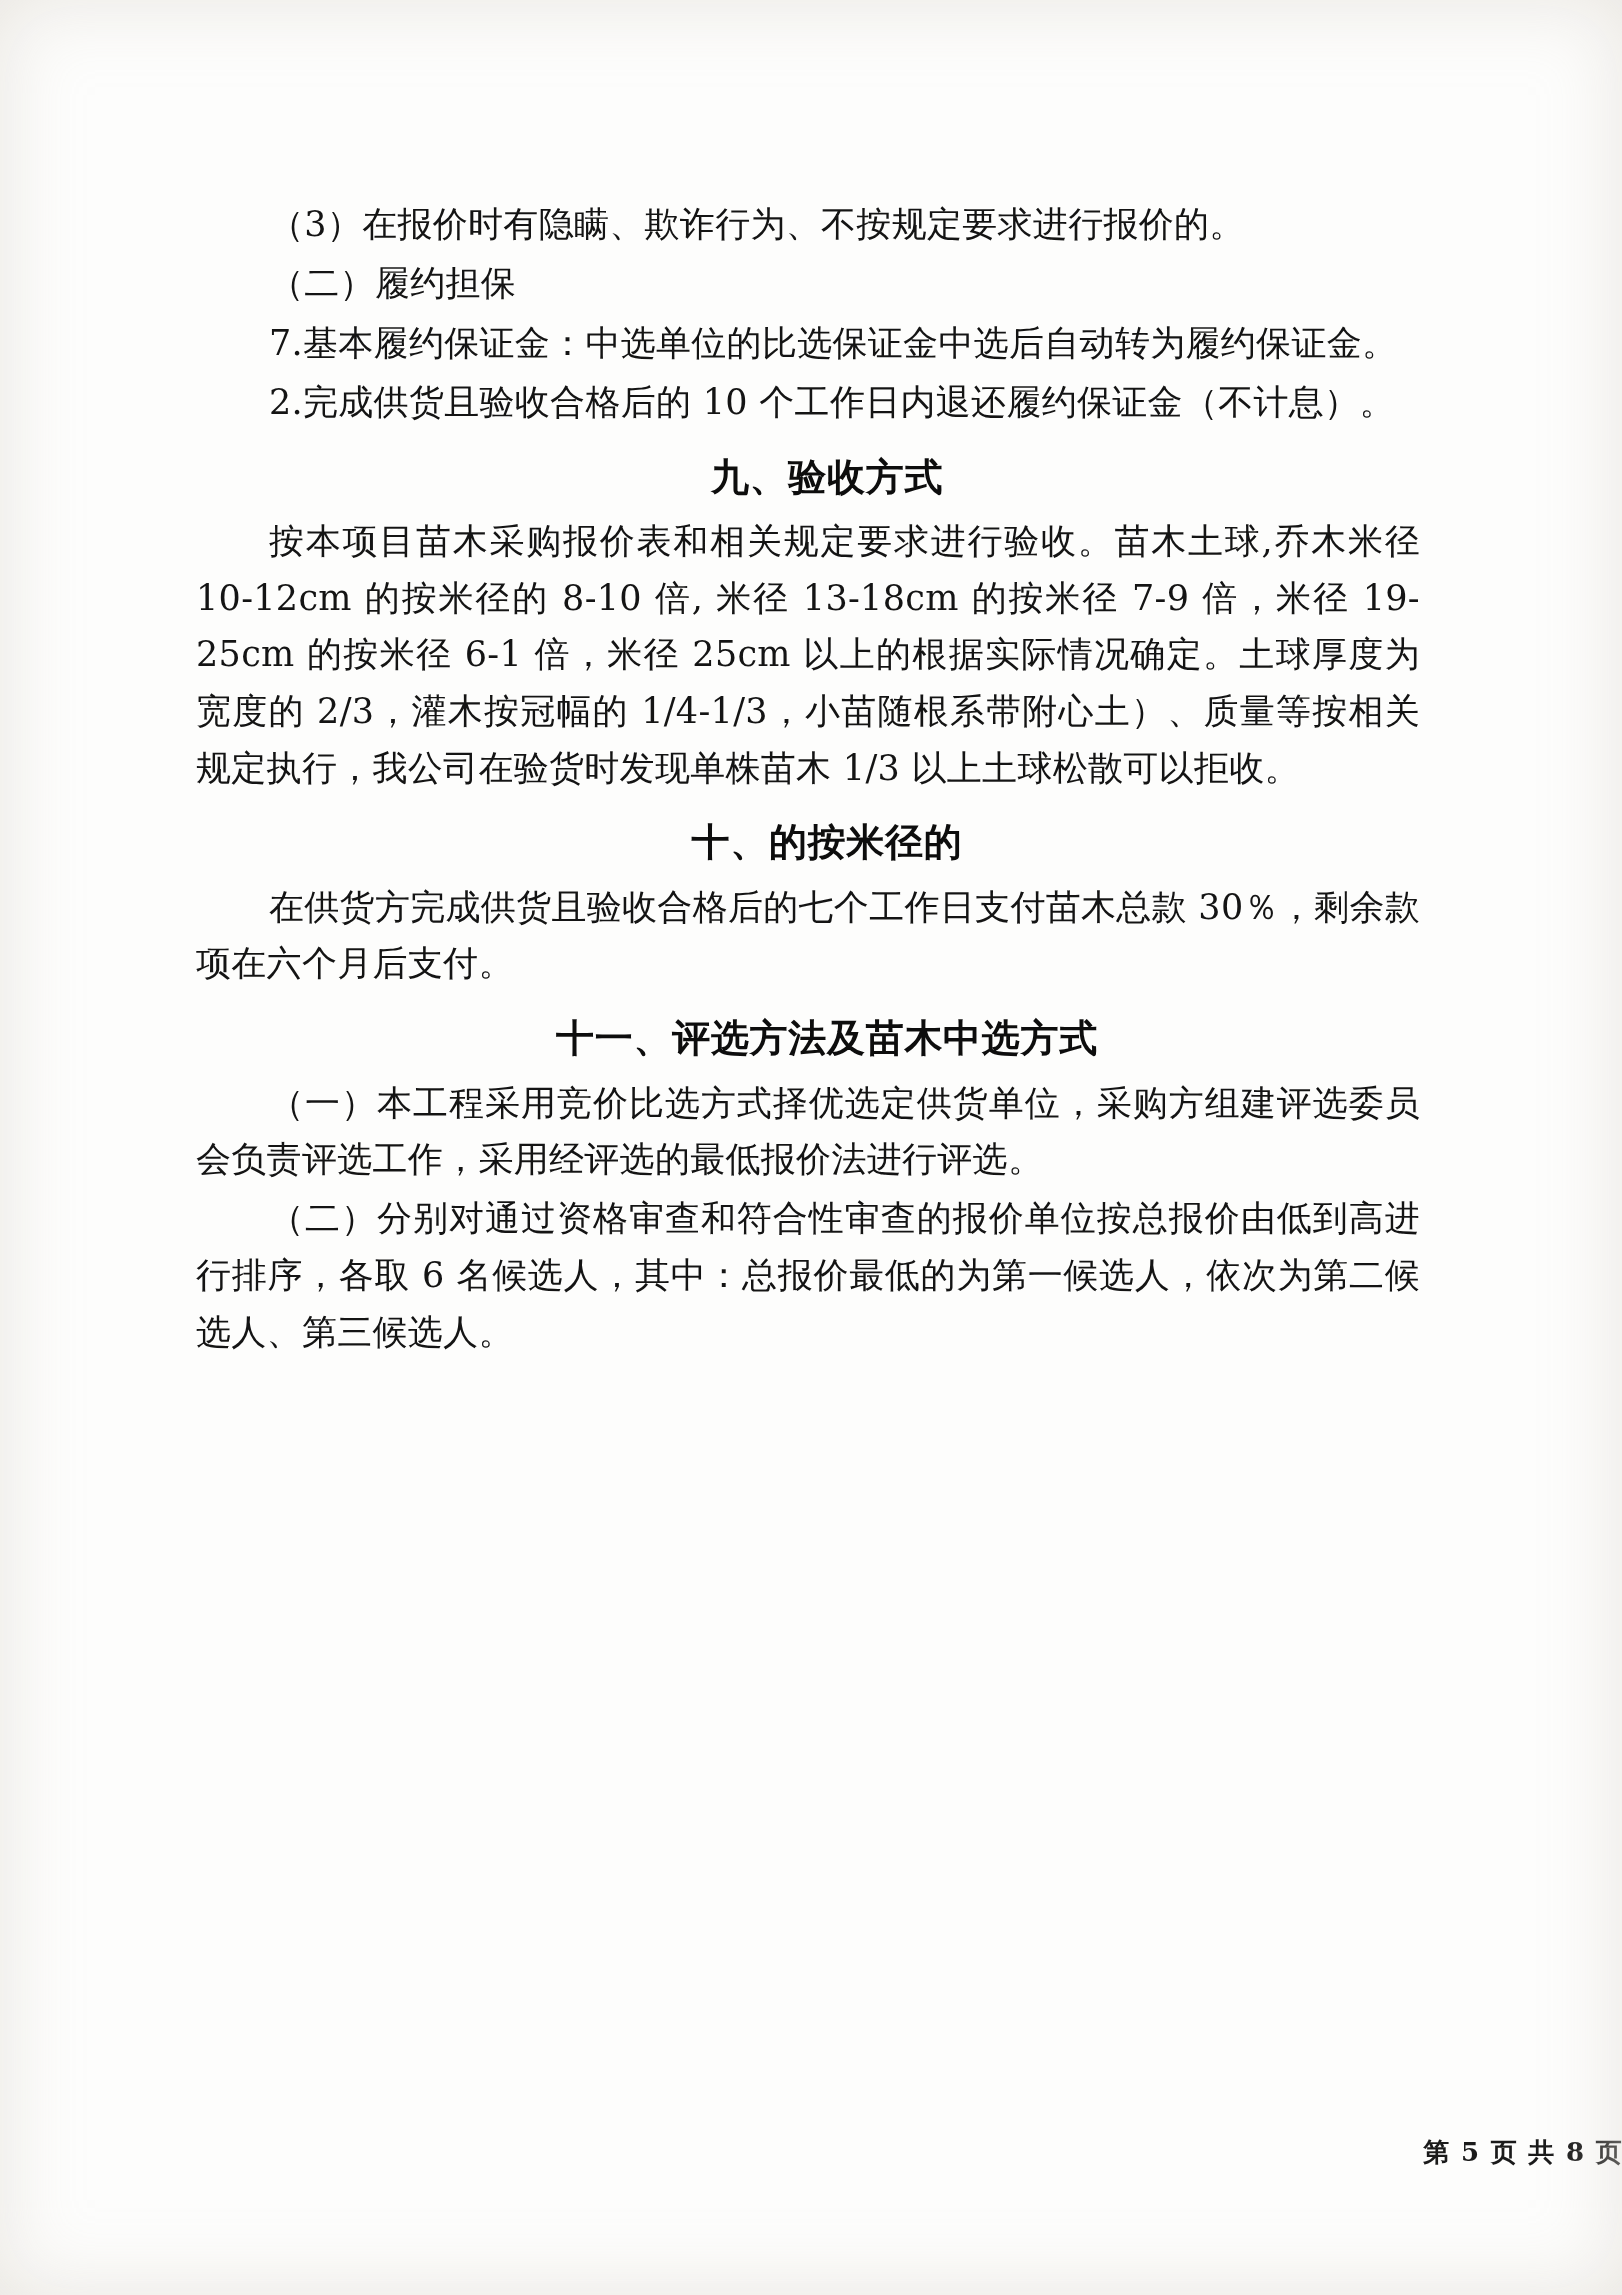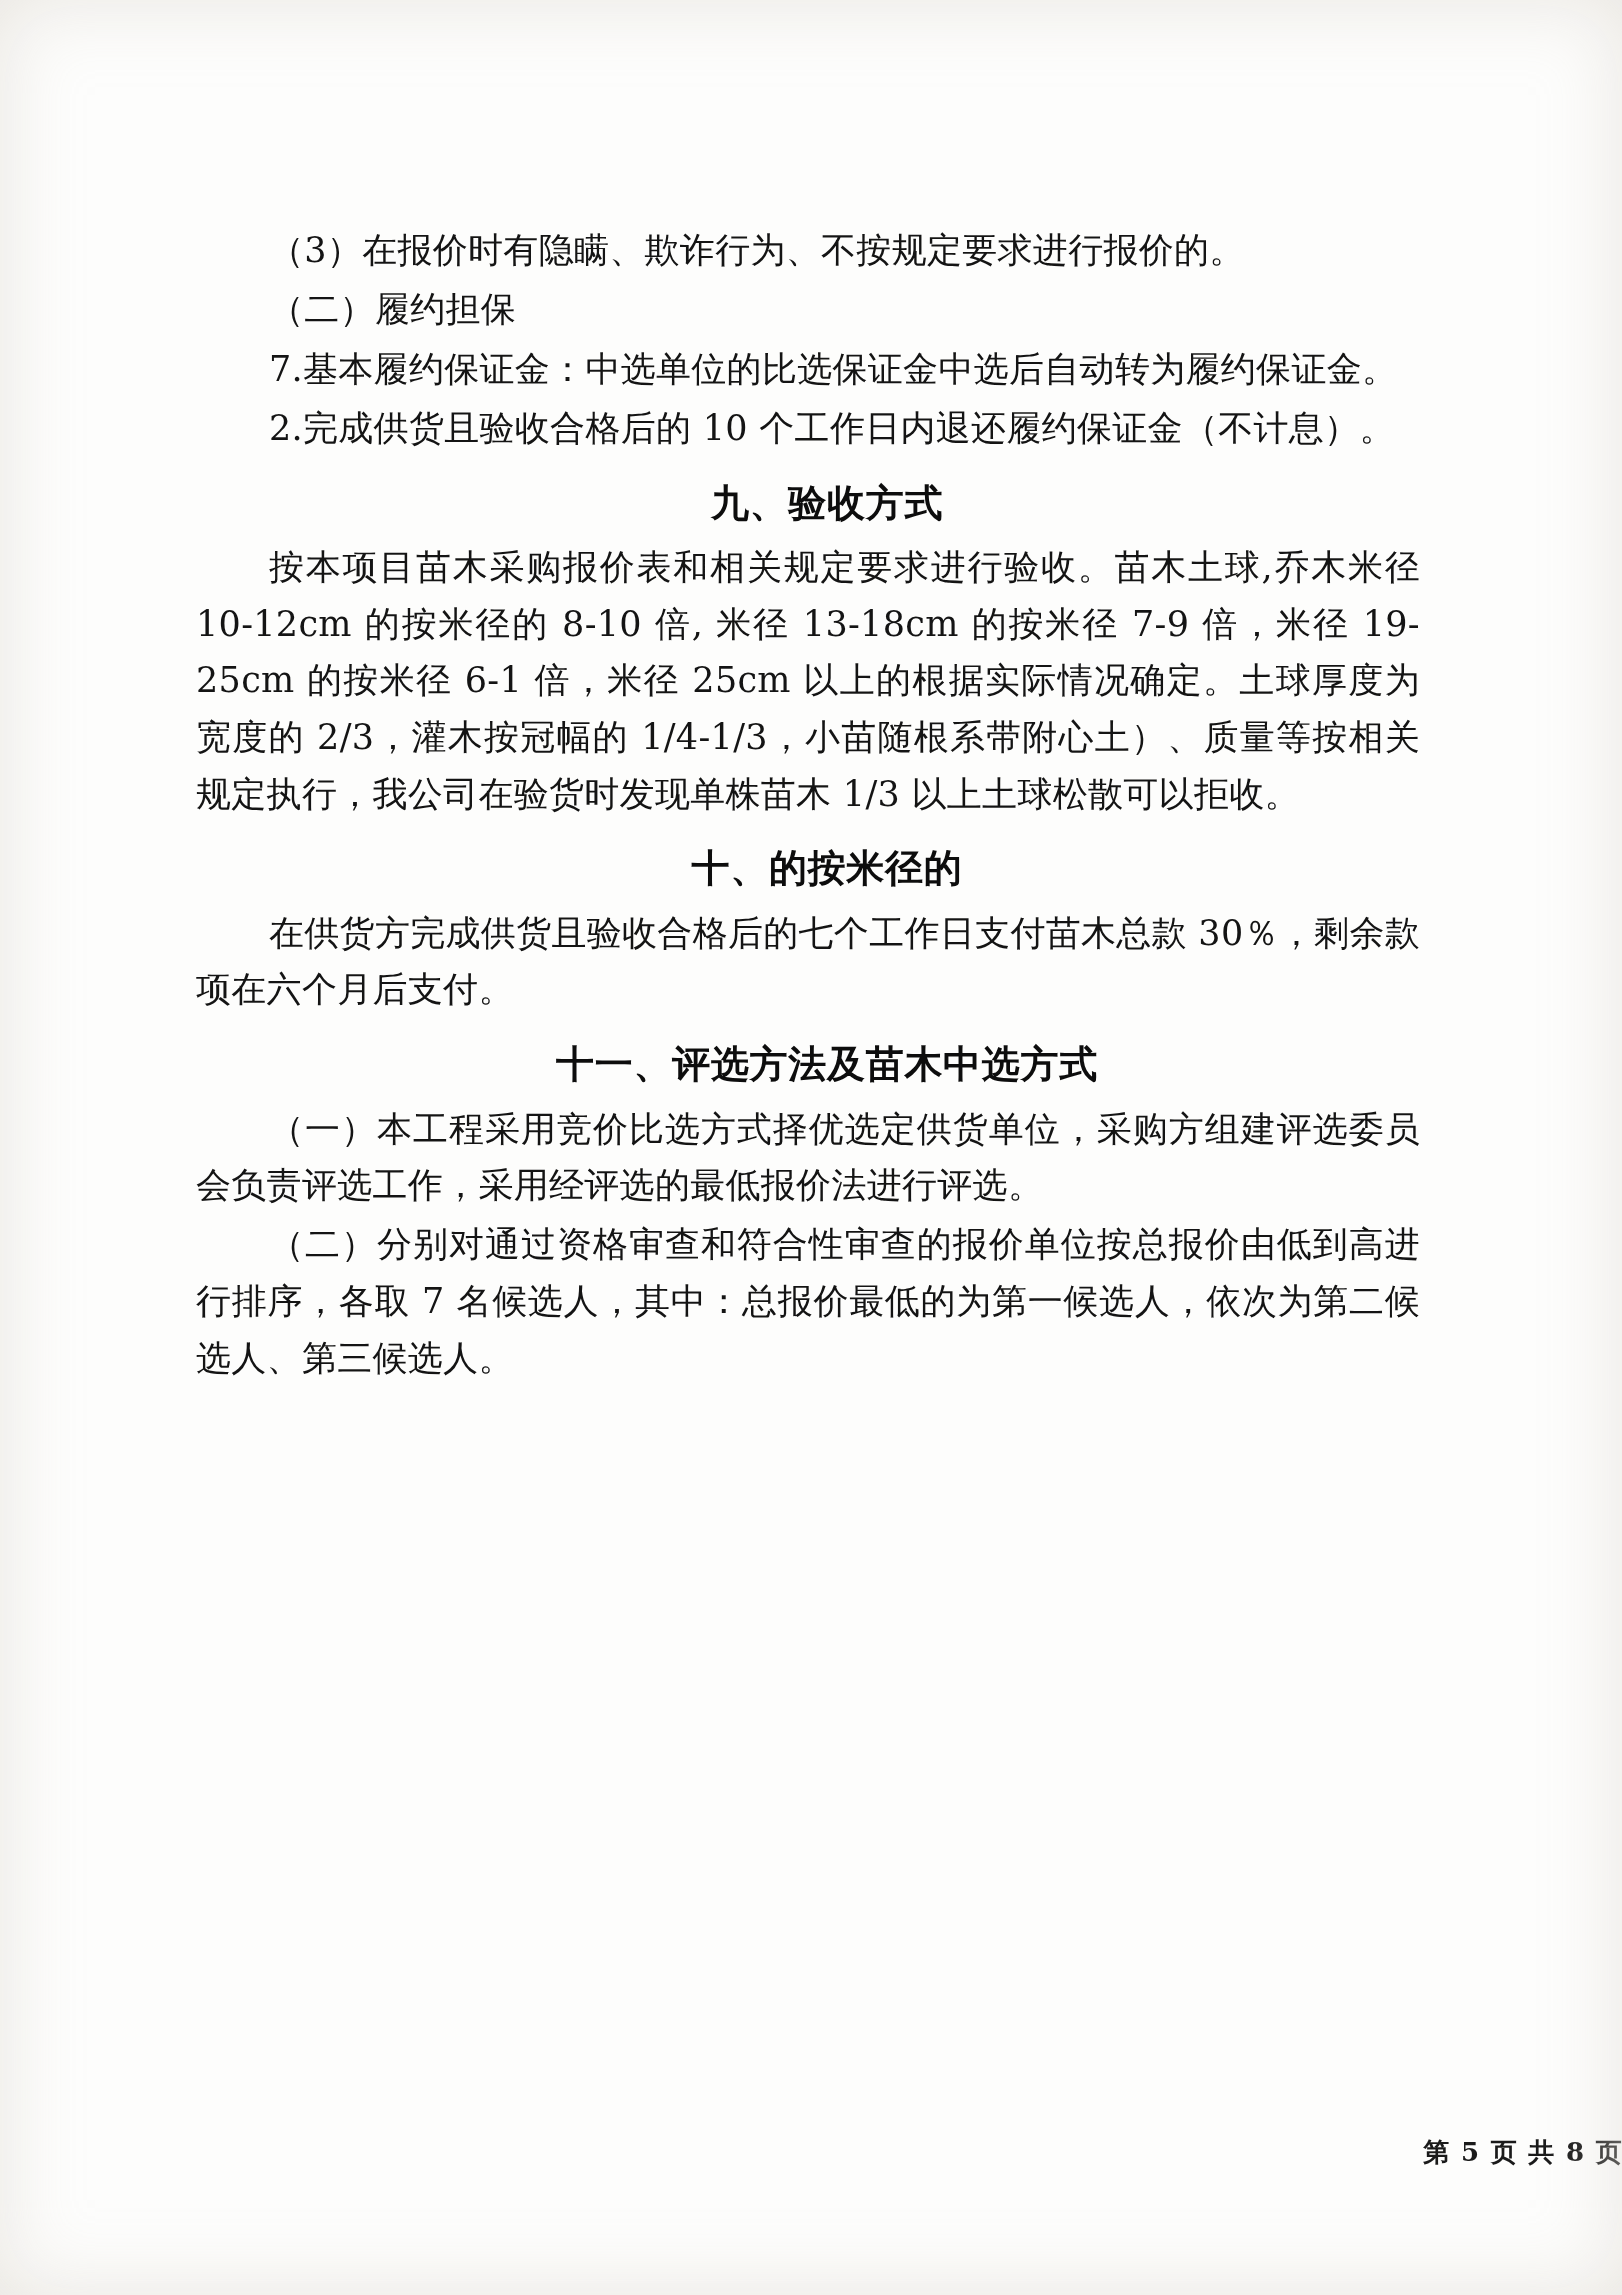--- a/index.html
+++ b/index.html
@@ -28,21 +28,20 @@
     position: absolute;
     inset: 0;
     pointer-events: none;
     box-shadow: inset 0 0 79px rgba(225,222,215,0.75);
   }
   .content {
     position: absolute;
     left: 196px;
     top: 196px;
     width: 1224px;
-    margin-top: 26px;
   }
   p, h2 {
     margin: 0;
     padding: 0;
     text-align: center;
   }
   .body-text {
     font-size: 35px;
     line-height: 1.62;
     letter-spacing: 0.3px;
@@ -98,21 +97,21 @@
     <p class="body-text indent2">按本项目苗木采购报价表和相关规定要求进行验收。苗木土球,乔木米径 10-12cm 的按米径的 8-10 倍, 米径 13-18cm 的按米径 7-9 倍，米径 19-25cm 的按米径 6-1 倍，米径 25cm 以上的根据实际情况确定。土球厚度为宽度的 2/3，灌木按冠幅的 1/4-1/3，小苗随根系带附心土）、质量等按相关规定执行，我公司在验货时发现单株苗木 1/3 以上土球松散可以拒收。</p>
 
     <h2 class="heading">十、的按米径的</h2>
 
     <p class="body-text indent2">在供货方完成供货且验收合格后的七个工作日支付苗木总款 30％，剩余款项在六个月后支付。</p>
 
     <h2 class="heading">十一、评选方法及苗木中选方式</h2>
 
     <p class="body-text indent2">（一）本工程采用竞价比选方式择优选定供货单位，采购方组建评选委员会负责评选工作，采用经评选的最低报价法进行评选。</p>
 
-    <p class="body-text indent2">（二）分别对通过资格审查和符合性审查的报价单位按总报价由低到高进行排序，各取 7 名候选人，其中：总报价最低的为第一候选人，依次为第二候选人、第三候选人。</p>
+    <p class="body-text indent2">（二）分别对通过资格审查和符合性审查的报价单位按总报价由低到高进行排序，各取 6 名候选人，其中：总报价最低的为第一候选人，依次为第二候选人、第三候选人。</p>
 
   </div>
 
   <div class="footer">第 5 页 共 8 页</div>
 
   <div class="scan-edge"></div>
 </div>
 
 
 </body></html>

